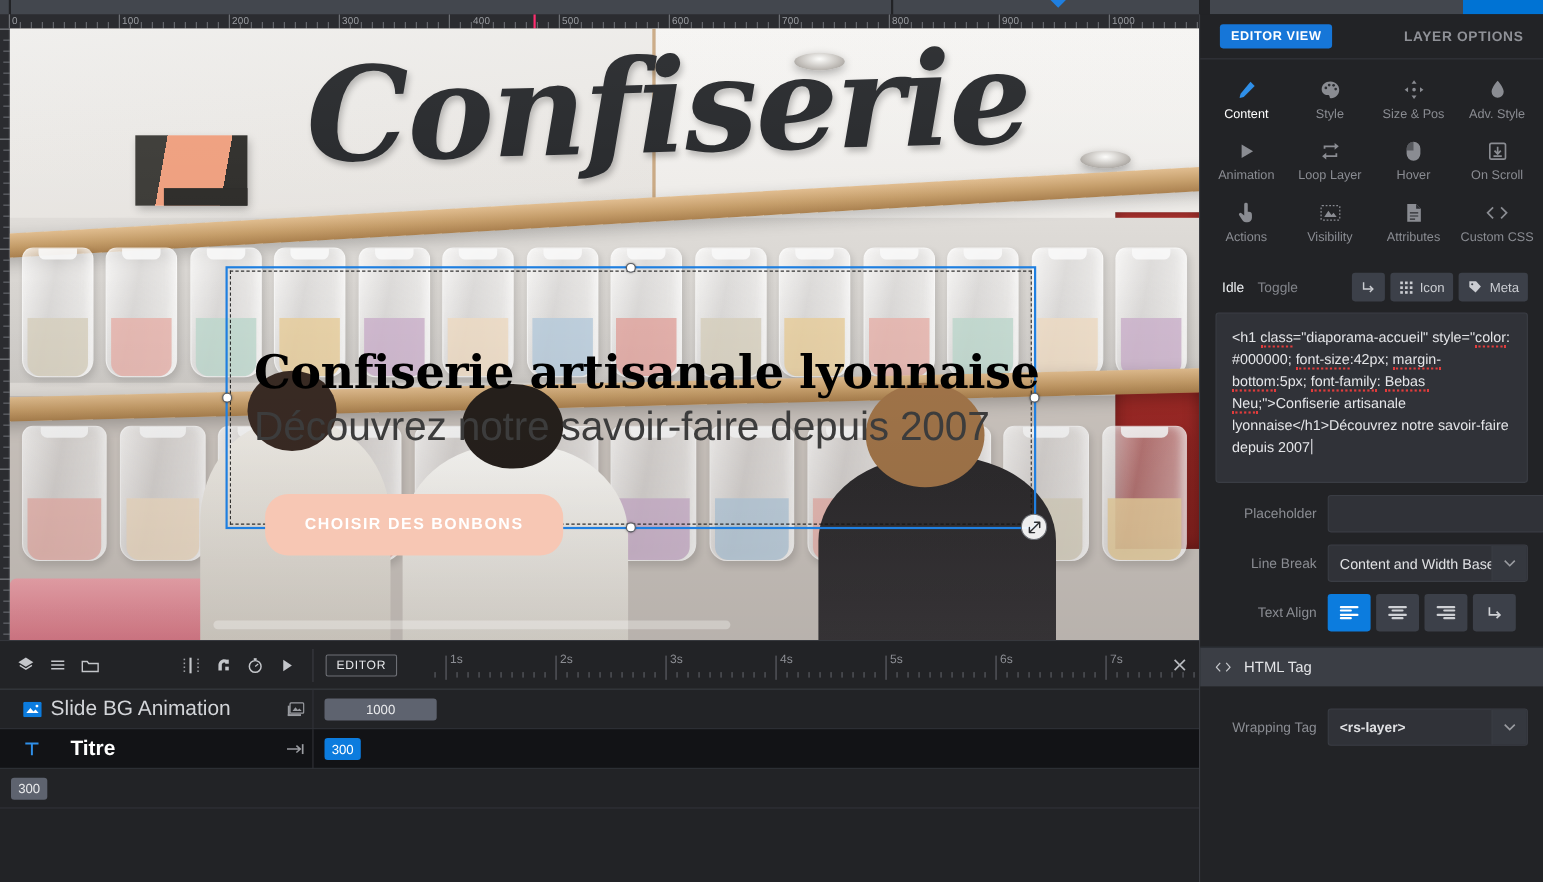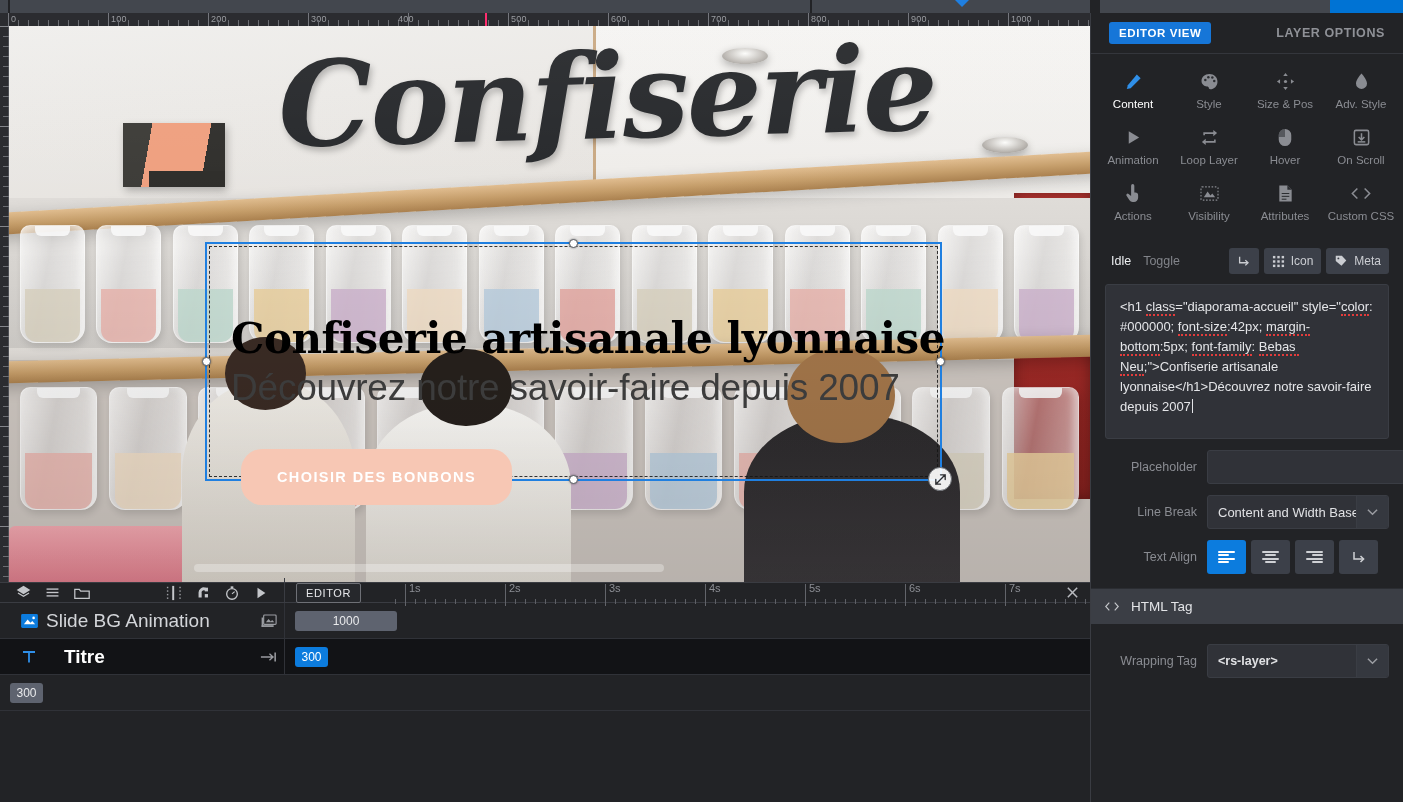--- a/index.html
+++ b/index.html
@@ -203,21 +203,21 @@
     border-radius:4px; background:rgba(255,255,255,.30);
   }
 
   
   .timeline{
     position:absolute; left:0; top:582px; width:1090px; height:220px;
     background:#222326; border-top:1px solid #3a3c42;
     display:flex; flex-direction:column;
   }
   .tl-head{
-    height:20px; display:flex; align-items:center;
+    height:44px; display:flex; align-items:center;
     border-bottom:1px solid #3a3c42; background:#222326;
   }
   .tl-head-left{
     width:285px; height:30px; display:flex; align-items:center;
     border-right:1px solid #3a3c42; padding:0 9px; gap:0;
   }
   .tl-ico{
     width:29px; height:28px; display:flex; align-items:center; justify-content:center;
     color:#b9bbc0; cursor:pointer;
   }
@@ -410,21 +410,21 @@
         <div class="tick" style="left: 318px;"></div>
         <div class="tick" style="left: 328px;"></div>
         <div class="tick" style="left: 338px;"></div>
         <div class="tick" style="left: 348px;"></div>
         <div class="tick" style="left: 358px;"></div>
         <div class="tick" style="left: 368px;"></div>
         <div class="tick" style="left: 378px;"></div>
         <div class="tick" style="left: 388px;"></div>
         <div class="tick" style="left: 398px;"></div>
         <div class="tick major" style="left: 408px;"></div>
-        <div class="lbl" style="left: 388px; padding-left: 10px;">400</div>
+        <div class="lbl" style="left: 420px; padding-left: 10px;">400</div>
         <div class="tick" style="left: 418px;"></div>
         <div class="tick" style="left: 428px;"></div>
         <div class="tick" style="left: 438px;"></div>
         <div class="tick" style="left: 448px;"></div>
         <div class="tick" style="left: 458px;"></div>
         <div class="tick" style="left: 468px;"></div>
         <div class="tick" style="left: 478px;"></div>
         <div class="tick" style="left: 488px;"></div>
         <div class="tick" style="left: 498px;"></div>
         <div class="tick major" style="left: 508px;"></div>

